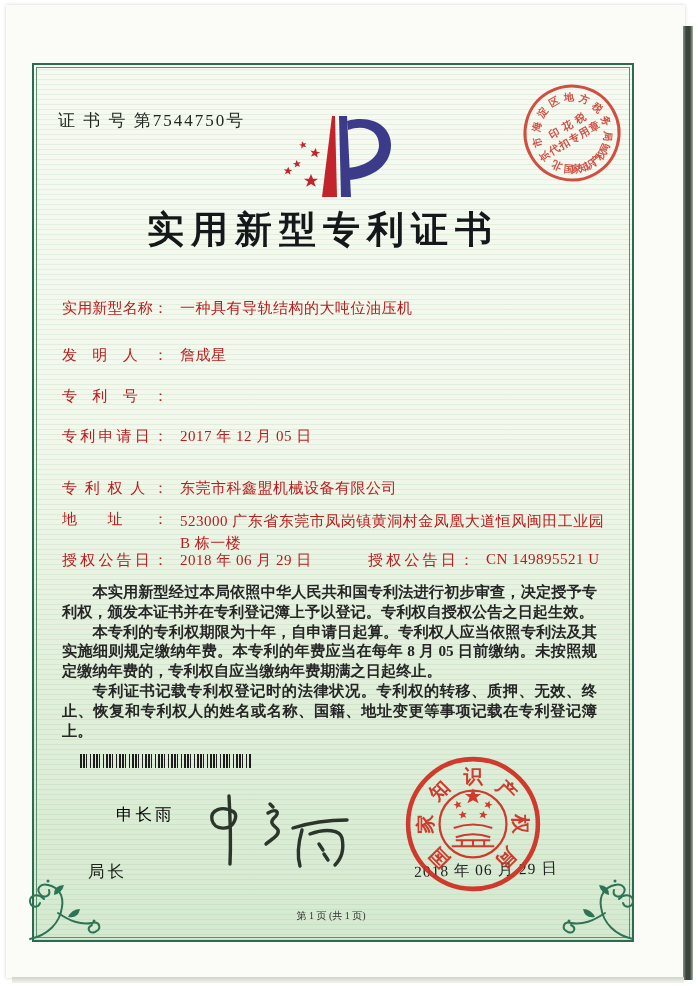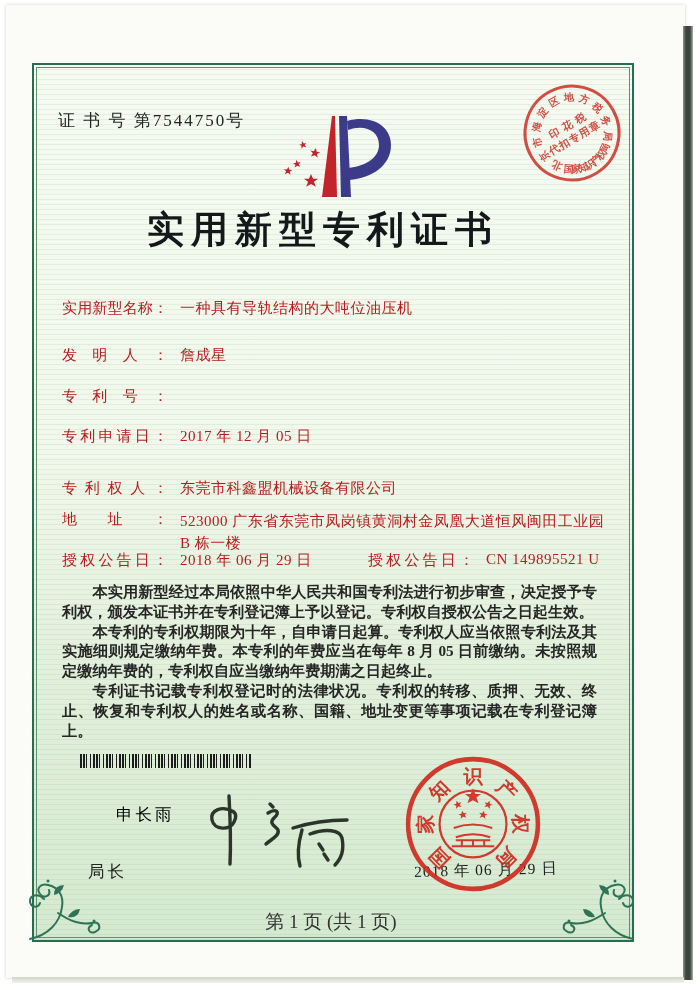--- a/index.html
+++ b/index.html
@@ -26,21 +26,21 @@
   .paras{position:absolute;left:62px;top:582px;width:535px;font-size:15.2px;line-height:19.8px;color:#262626;text-align:justify;}
   .paras p{margin:0;text-indent:2em;font-weight:bold;}
   .barcode{position:absolute;left:80px;top:754px;width:171px;height:14px;
     background:repeating-linear-gradient(90deg,#1c1c1c 0 2px,transparent 2px 3px,#1c1c1c 3px 5px,transparent 5px 6px,#1c1c1c 6px 7px,transparent 7px 10px,#1c1c1c 10px 11px,transparent 11px 13px);}
   .dir-title{position:absolute;left:88px;top:836px;font-size:16.5px;letter-spacing:3px;color:#20261f;margin-top:25px;}
   .dir-name{position:absolute;left:88px;top:804px;font-size:16.5px;letter-spacing:3px;color:#000000;margin-left:28px;}
   .sig{position:absolute;left:172px;top:782px;}
   .seal{position:absolute;left:401px;top:752px;pointer-events:none;}
   .seal-date{position:absolute;left:414px;top:860px;font-size:15.5px;letter-spacing:1px;color:#1e1e1e;transform:rotate(-1.5deg);}
   .tax-stamp{position:absolute;left:519px;top:80px;pointer-events:none;}
-  .footer{position:absolute;left:32px;top:909px;width:598px;text-align:center;font-size:19px;color:#333;}
+  .footer{position:absolute;left:32px;top:909px;width:598px;text-align:center;font-size:10px;color:#333;}
   .orn{position:absolute;}
   .orn.left{left:26px;top:851px;transform:scaleX(-1);}
   .orn.right{left:545px;top:851px;}
   .seal-char{font-size:19px;font-weight:bold;fill:#cf2c20;}
   .tax-char{font-size:10px;font-weight:bold;fill:#cc3126;}
   .tax-center{font-size:10.5px;font-weight:bold;fill:#cc3126;letter-spacing:1px;}
 </style>
 </head>
 <body>
 

